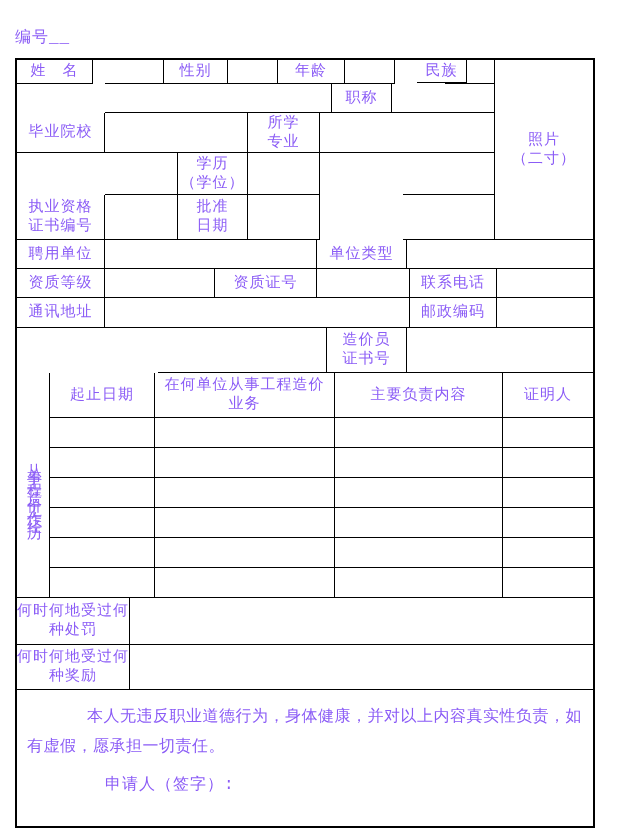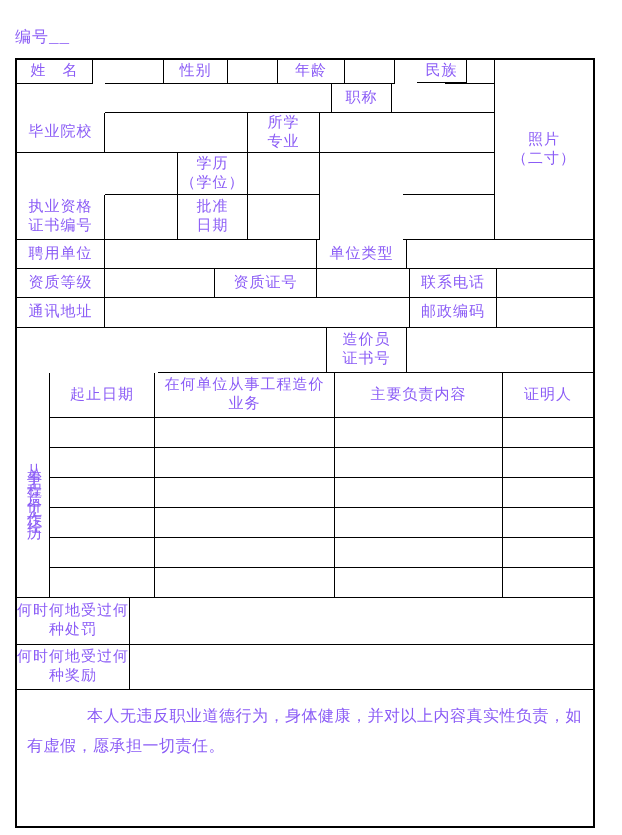--- a/index.html
+++ b/index.html
@@ -154,16 +154,17 @@
     <div class="c" style="left:0;top:538px;width:113px;height:47px">何时何地受过何
 种处罚</div>
     <div class="c nr" style="left:113px;top:538px;width:463px;height:47px"></div>
 
     <div class="c" style="left:0;top:585px;width:113px;height:45px">何时何地受过何
 种奖励</div>
     <div class="c nr" style="left:113px;top:585px;width:463px;height:45px"></div>
 
     <div class="c nr nb decl" style="left:0;top:630px;width:576px;height:136px">
       <p class="decl-text">本人无违反职业道德行为，身体健康，并对以上内容真实性负责，如有虚假，愿承担一切责任。</p>
+      <div class="decl-signer">申请人（签字）:</div>
     </div>
 
   </div>
 </div>
 
 </body></html>

